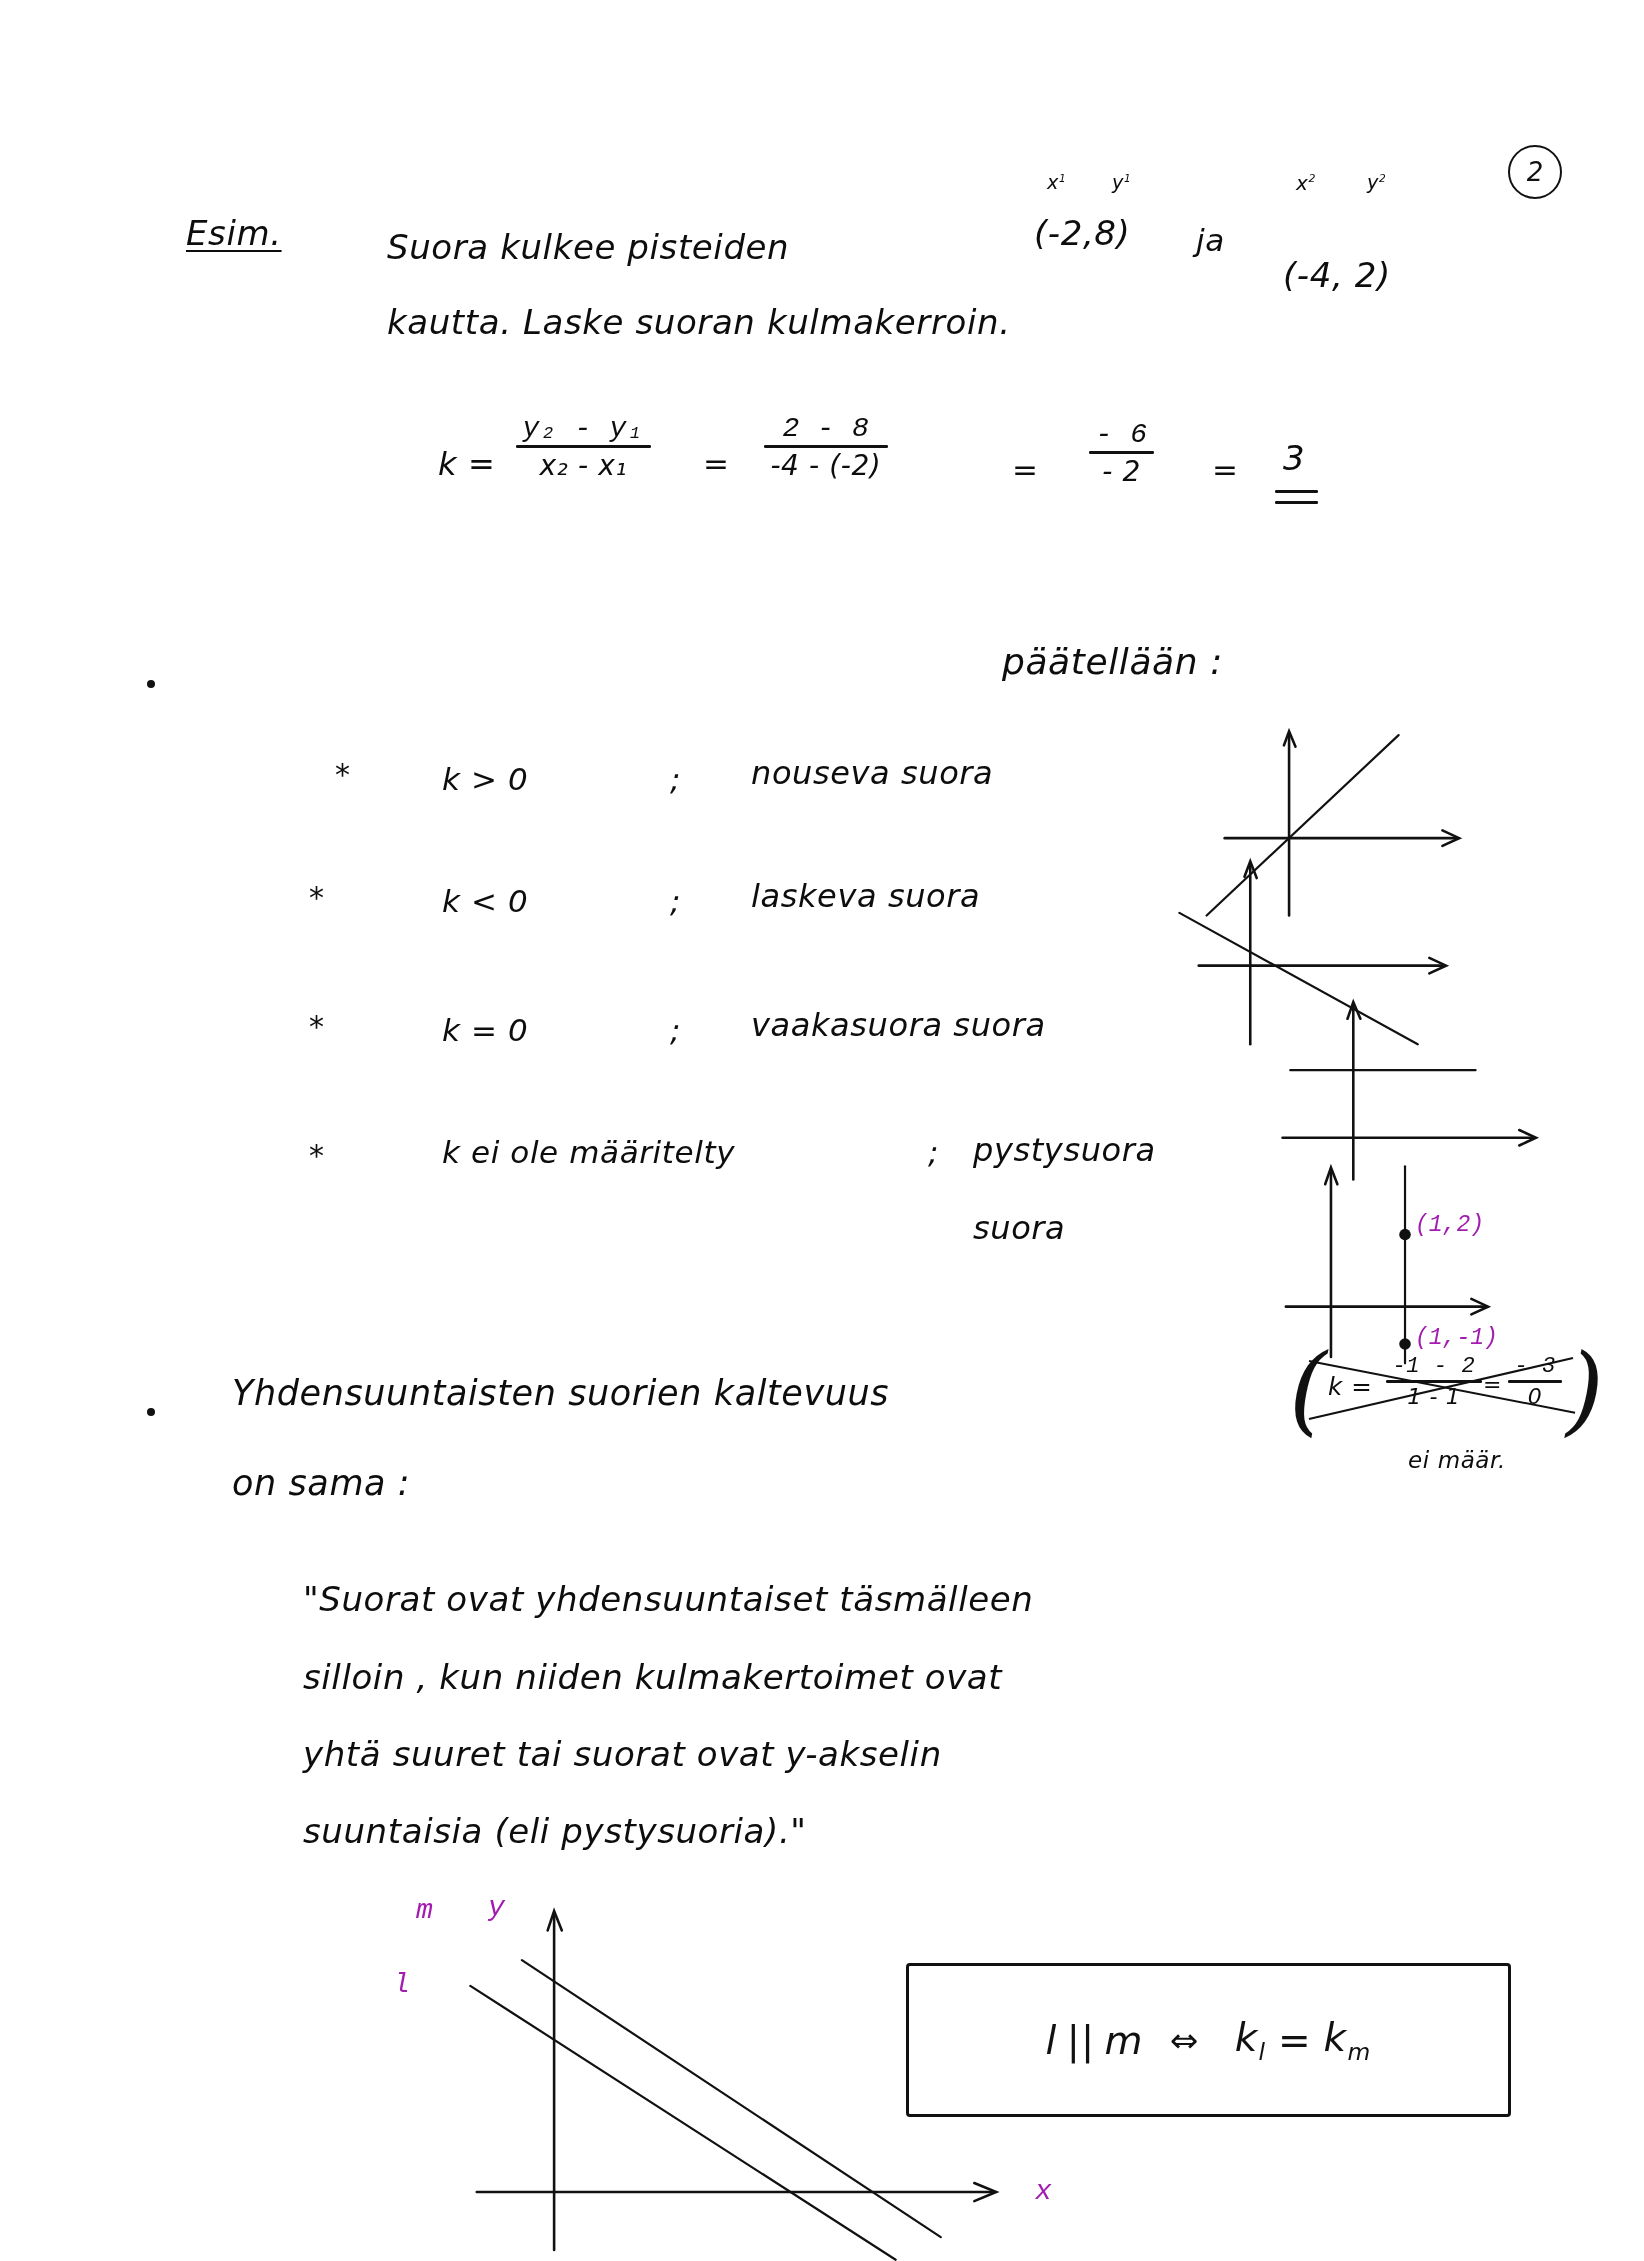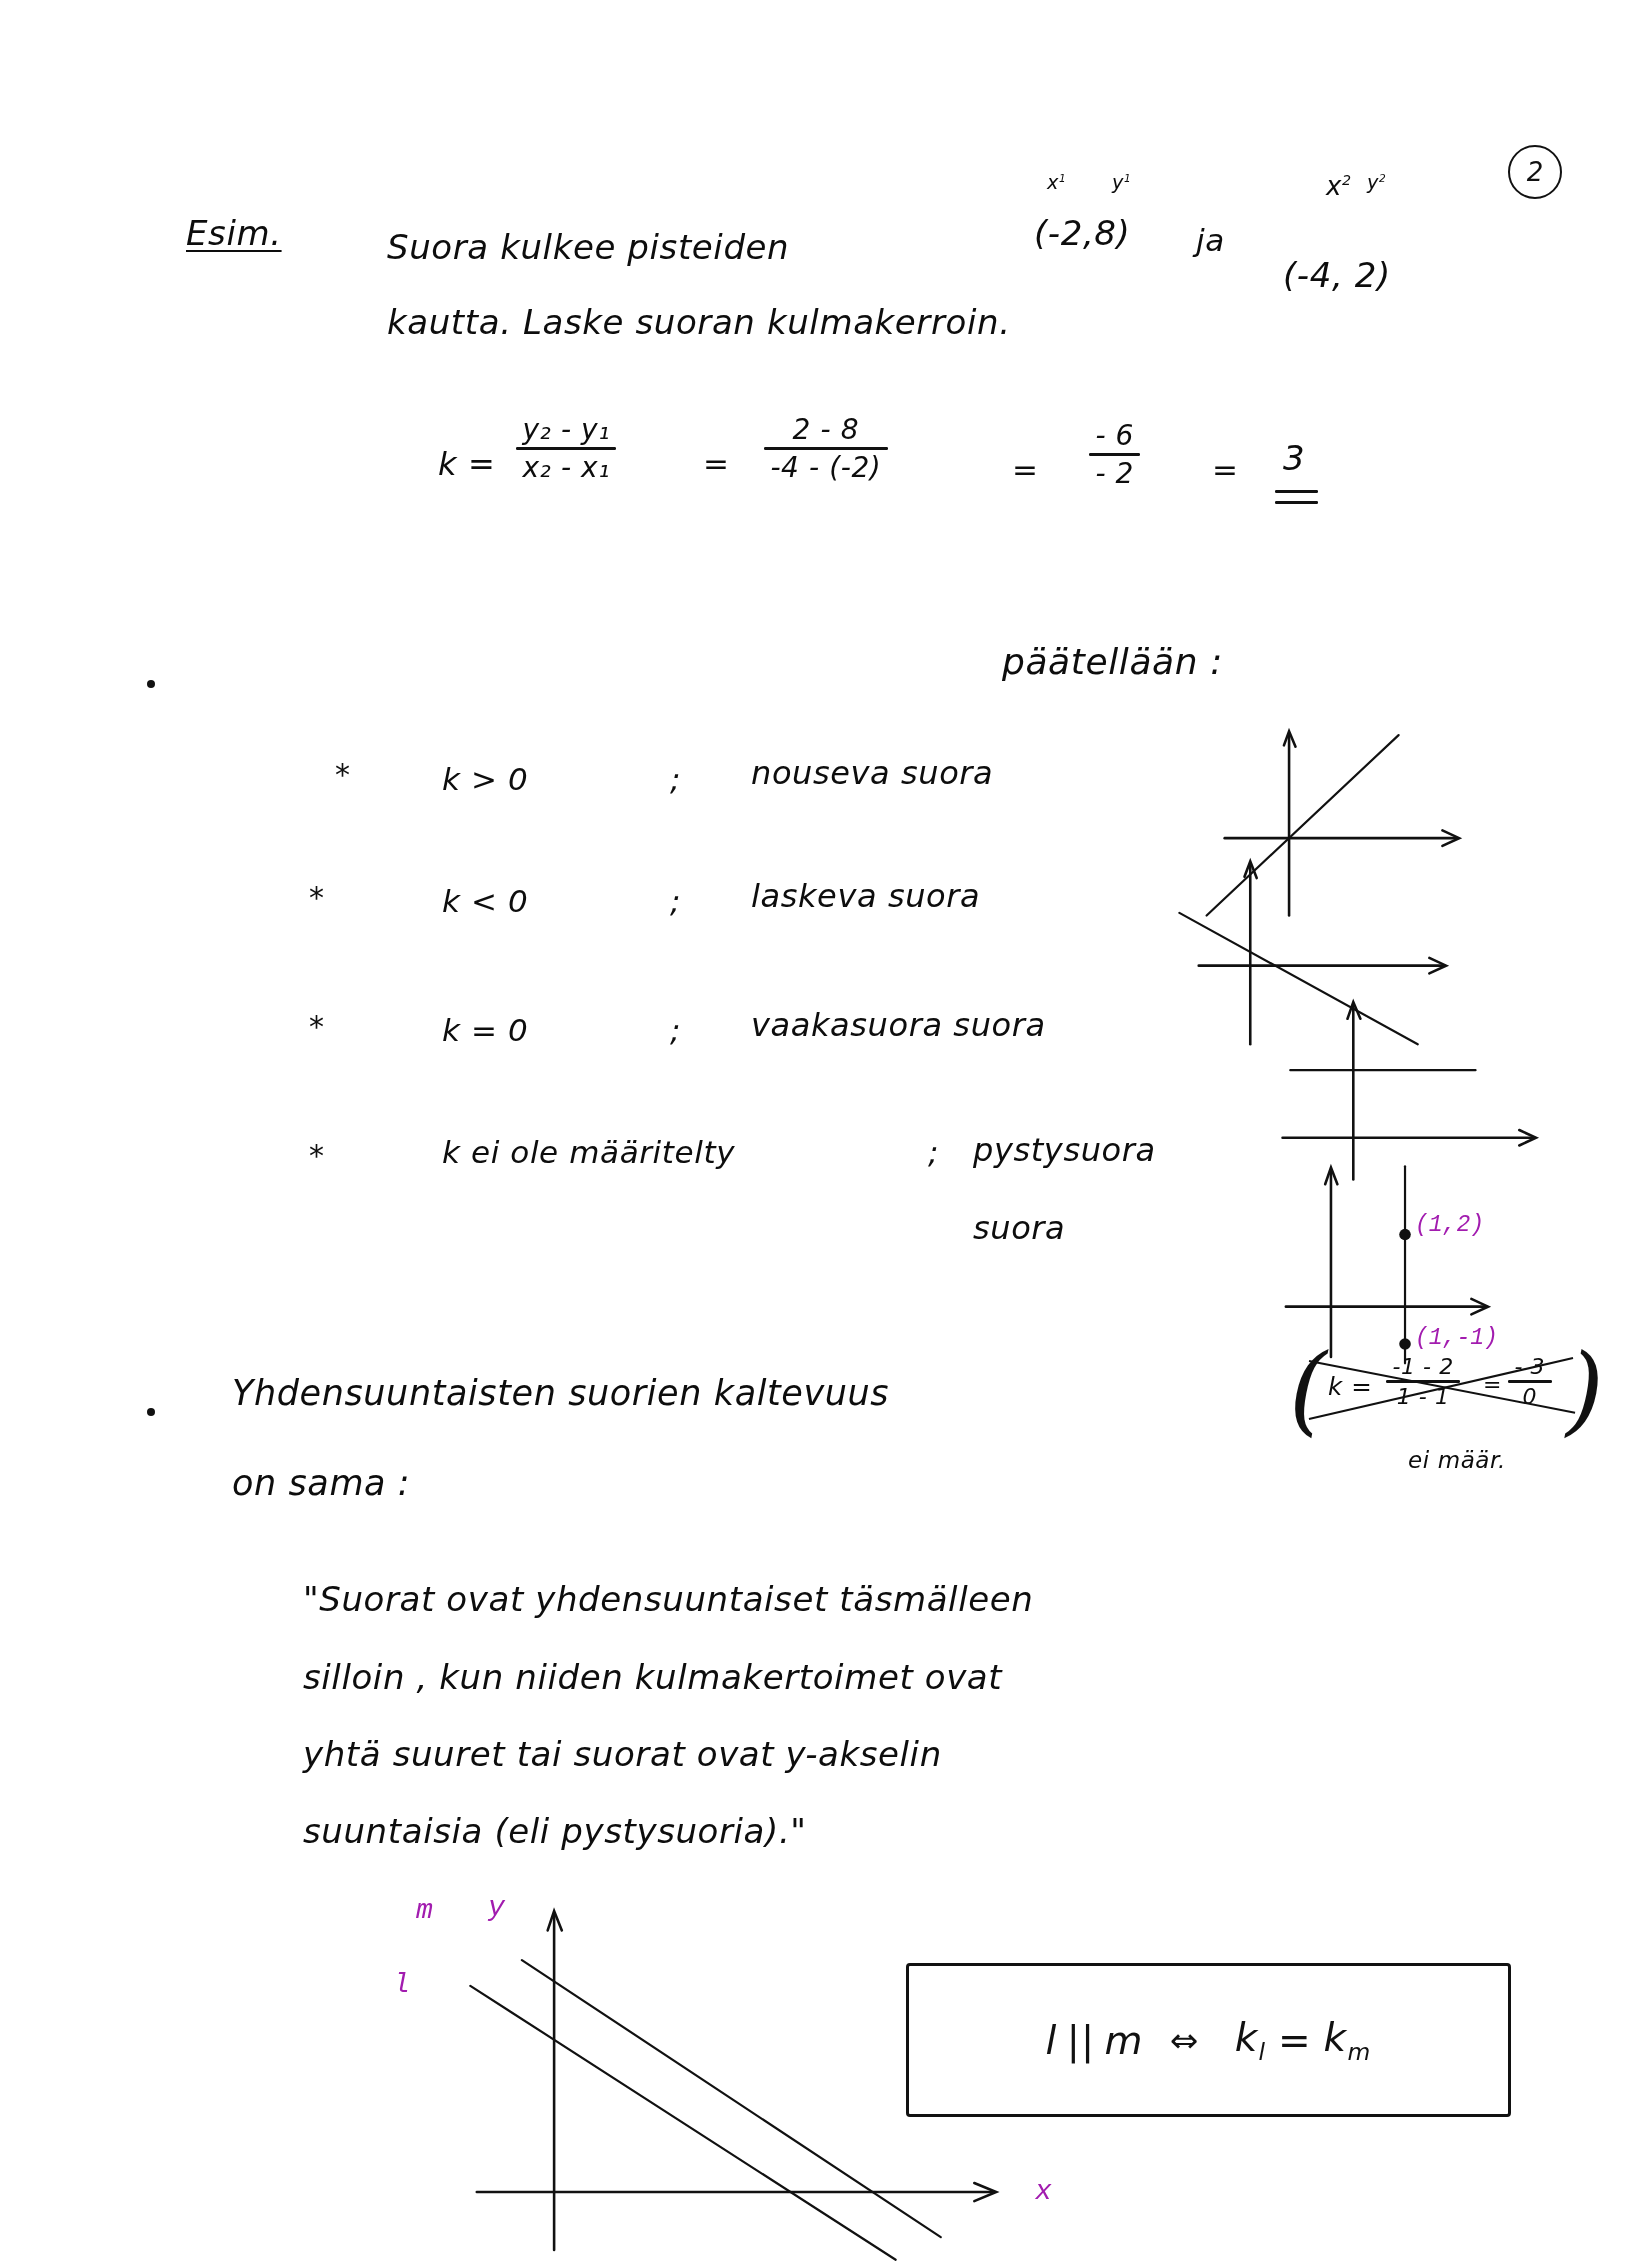--- a/index.html
+++ b/index.html
@@ -44,21 +44,21 @@
     font-style: italic;
     font-family: "DejaVu Sans", sans-serif;
   }
   .frac {
     display: inline-flex;
     flex-direction: column;
     align-items: center;
     vertical-align: middle;
     font-style: italic;
   }
-  .frac .num { padding: 0 6.4px 1.3px 6.4px; }
+  .frac .num { padding: 0 6.4px 1.3px 6.4px; font-family: Liberation Mono, monospace; }
   .frac .bar {
     height: 2.6px;
     background: #111;
     width: 100%;
     border-radius: 1.3px;
   }
   .frac .den { padding: 1.3px 6.4px 0 6.4px; }
   .sup {
     font-size: 0.55em;
     vertical-align: super;
@@ -142,21 +142,21 @@
   <div class="hw" style="left:1047px; top:171px; font-size:19.3px;">
     <span>x</span><span class="sup">1</span>
   </div>
   <div class="hw" style="left:1112px; top:171px; font-size:19.3px;">
     <span>y</span><span class="sup">1</span>
   </div>
   <div class="hw" style="left:1034px; top:213px; font-size:34px;">(-2,8)</div>
 
   <div class="hw" style="left:1196px; top:222px; font-size:31px;">ja</div>
 
-  <div class="hw" style="left:1296px; top:171px; font-size:26px;margin-left:30px;">
+  <div class="hw" style="left:1296px; top:171px; font-size:20px;">
     <span>x</span><span class="sup">2</span>
   </div>
   <div class="hw" style="left:1367px; top:171px; font-size:19.3px;">
     <span>y</span><span class="sup">2</span>
   </div>
   <div class="hw" style="left:1283px; top:213px; font-size:34px;margin-top:42px;">(-4, 2)</div>
 
   <div class="hw" style="left:387px; top:302px; font-size:34px;">kautta. Laske suoran kulmakerroin.</div>
 
   <div class="hw" style="left:438px; top:445px; font-size:32px;">k =</div>

